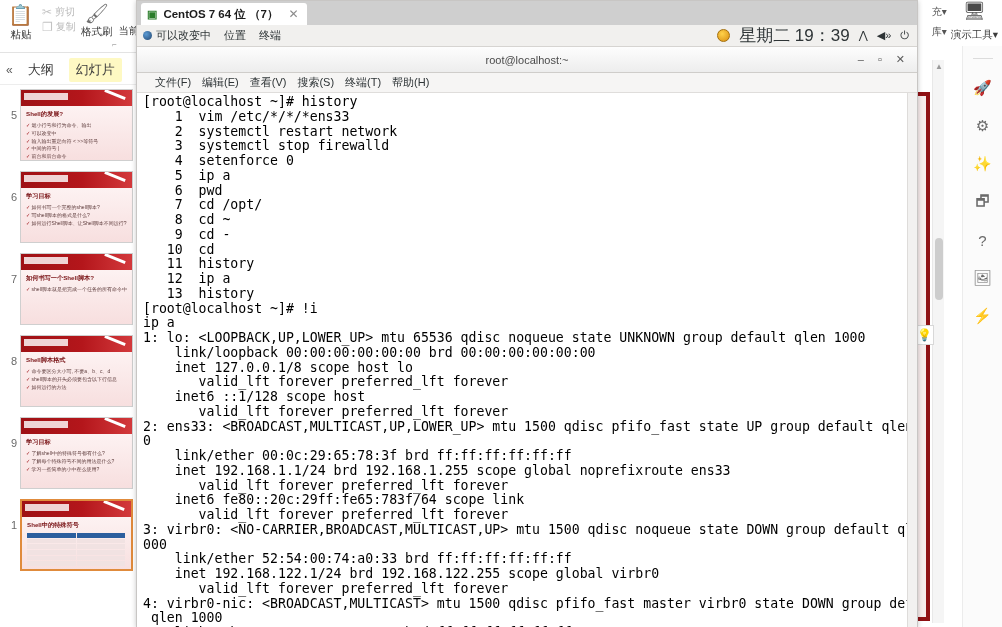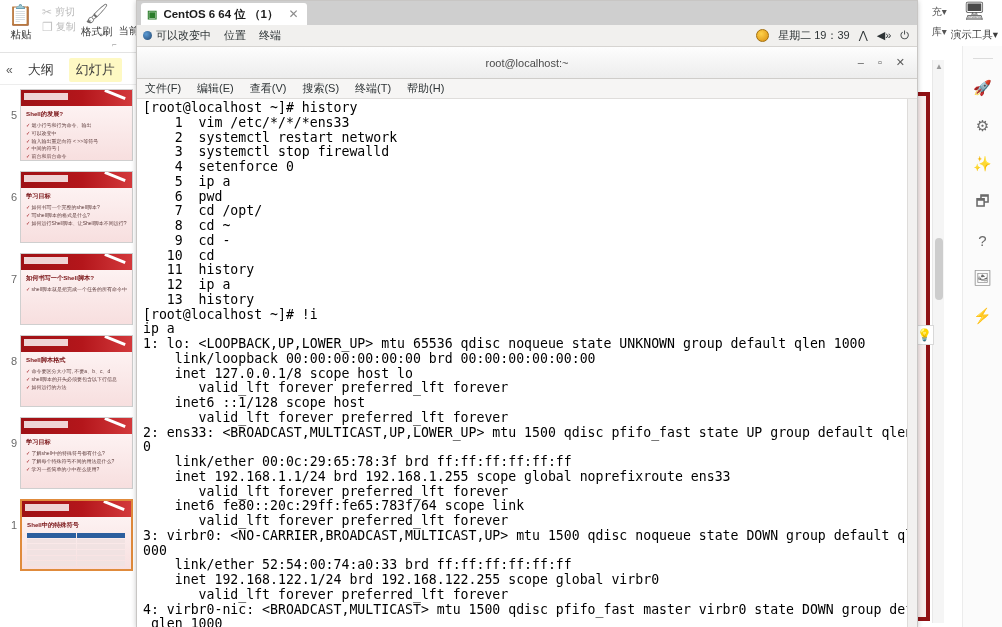--- a/index.html
+++ b/index.html
@@ -162,39 +162,39 @@
   .gp-dot {
     width: 9px; height: 9px; border-radius: 50%;
     background: radial-gradient(circle at 35% 35%, #5b9bd5, #22456e);
   }
   .gp-right { margin-left: auto; display: flex; align-items: center; gap: 9px; padding-right: 8px; }
   .gp-face {
     width: 13px; height: 13px; border-radius: 50%;
     background: radial-gradient(circle at 38% 34%, #ffd24a, #d98e12);
     border: 1px solid #a36f0c;
   }
-  .gp-clock { font-size: 11px; color: #2e3436; }
+  .gp-clock { font-size: 17px; color: #2e3436; }
 
   .term-titlebar {
-    height: 32px; background: linear-gradient(180deg,#fdfdfd,#ededed);
+    height: 26px; background: linear-gradient(180deg,#fdfdfd,#ededed);
     border-bottom: 1px solid #cfcdca;
     display: flex; align-items: center; position: relative; justify-content: center;
   }
   .term-title {
     position: absolute; left: 0; right: 0; text-align: center;
     font-size: 11px; color: #4b4b4b;
   }
   .term-wbtns {
     margin-left: auto; display:flex; gap: 14px; padding-right: 12px;
     font-size: 11px; color: #5b5b5b; position: relative; z-index: 2;
   }
 
   .term-menubar {
     height: 20px; background: #f6f5f4; border-bottom: 1px solid #dfdddb;
-    display: flex; align-items: center; gap: 16px; padding-left: 8px;
+    display: flex; align-items: center; gap: 11px; padding-left: 18px;
     font-size: 11px; color: #2e3436;
   }
 
   .term-body {
     position: relative;
     height: calc(627px - 24px - 22px - 26px - 20px);
     background: #ffffff; overflow: hidden;
   }
   .term-text {
     font-family: "DejaVu Sans Mono", "Liberation Mono", monospace;
@@ -387,21 +387,21 @@
       <div class="rail-ico">🖼</div>
       <div class="rail-ico">⚡</div>
     </div>
   </div>
 
   <div class="vm">
 
     <div class="vm-tabbar">
       <div class="vm-tab">
         <span class="tab-ico">▣</span>
-        <span>CentOS 6 64 位 （1）</span>
+        <span>CentOS 7 64 位 （7）</span>
         <span class="tab-close">✕</span>
       </div>
     </div>
 
     <div class="gnome-panel">
       <div class="gp-left">
         <span class="gp-app">
           <span class="gp-dot"></span>
           <span>可以改变中</span>
         </span>

